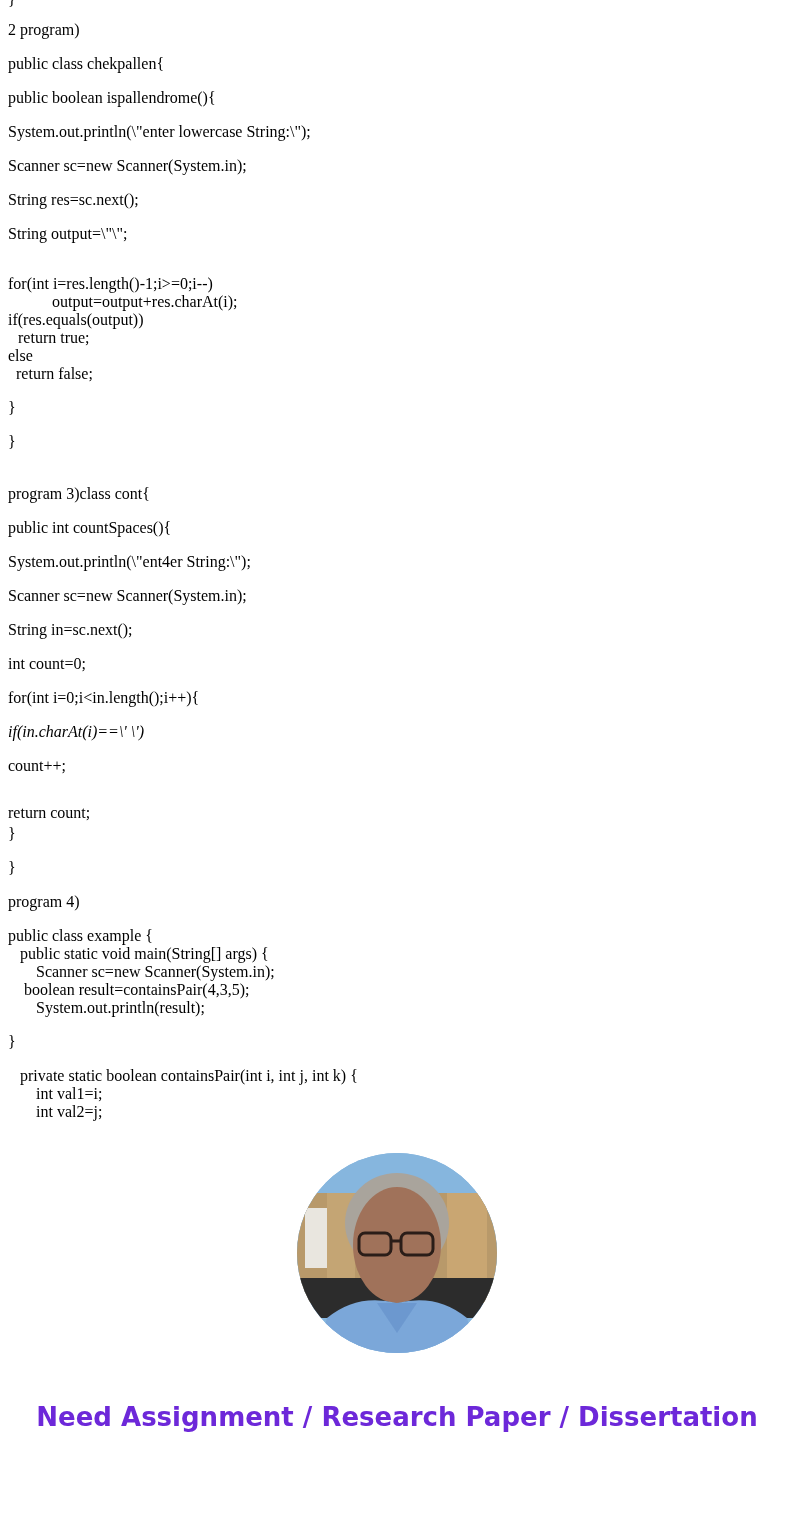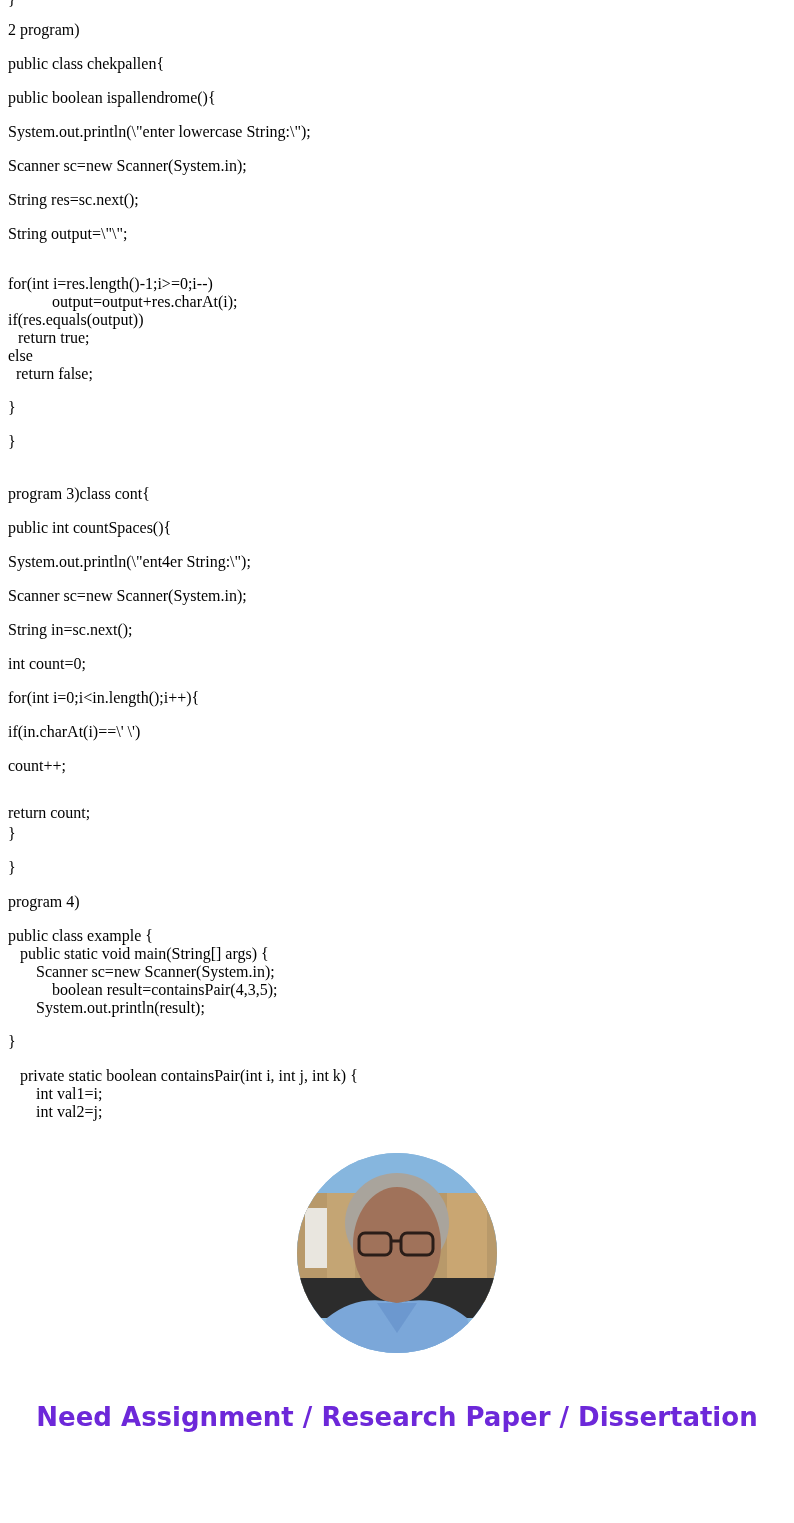--- a/index.html
+++ b/index.html
@@ -64,30 +64,30 @@
     <div class="ln" style="top: 365px; left: 8px;">return false;</div>
     <div class="ln" style="top: 399px; left: 0px;">}</div>
     <div class="ln" style="top: 433px; left: 0px;">}</div>
     <div class="ln" style="top: 485px; left: 0px;">program 3)class cont{</div>
     <div class="ln" style="top: 519px; left: 0px;">public int countSpaces(){</div>
     <div class="ln" style="top: 553px; left: 0px;">System.out.println(\"ent4er String:\");</div>
     <div class="ln" style="top: 587px; left: 0px;">Scanner sc=new Scanner(System.in);</div>
     <div class="ln" style="top: 621px; left: 0px;">String in=sc.next();</div>
     <div class="ln" style="top: 655px; left: 0px;">int count=0;</div>
     <div class="ln" style="top: 689px; left: 0px;">for(int i=0;i&lt;in.length();i++){</div>
-    <div class="ln" style="top: 723px; left: 0px;">if(in.charAt(i)==\' \')</div>
+    <div class="ln" style="top: 723px; left: 0px; font-style: italic;">if(in.charAt(i)==\' \')</div>
     <div class="ln" style="top: 757px; left: 0px;">count++;</div>
     <div class="ln" style="top: 795px; left: 0px; margin-top: 9px;">return count;</div>
     <div class="ln" style="top: 825px; left: 0px;">}</div>
     <div class="ln" style="top: 859px; left: 0px;">}</div>
     <div class="ln" style="top: 893px; left: 0px;">program 4)</div>
     <div class="ln" style="top: 927px; left: 0px;">public class example {</div>
     <div class="ln" style="top: 945px; left: 12px;">public static void main(String[] args) {</div>
     <div class="ln" style="top: 963px; left: 28px;">Scanner sc=new Scanner(System.in);</div>
-    <div class="ln" style="top: 981px; left: 44px; text-align: right;">boolean result=containsPair(4,3,5);</div>
+    <div class="ln" style="top: 981px; left: 16px; text-align: right;">boolean result=containsPair(4,3,5);</div>
     <div class="ln" style="top: 999px; left: 28px;">System.out.println(result);</div>
     <div class="ln" style="top: 1033px; left: 0px;">}</div>
     <div class="ln" style="top: 1067px; left: 12px;">private static boolean containsPair(int i, int j, int k) {</div>
     <div class="ln" style="top: 1085px; left: 28px;">int val1=i;</div>
     <div class="ln" style="top: 1103px; left: 28px;">int val2=j;</div>
   </div>
 
 <div class="avatar">
   <svg width="200" height="200" viewBox="0 0 200 200" xmlns="http://www.w3.org/2000/svg">
     <rect x="0" y="0" width="200" height="200" fill="#86b6de"></rect>

